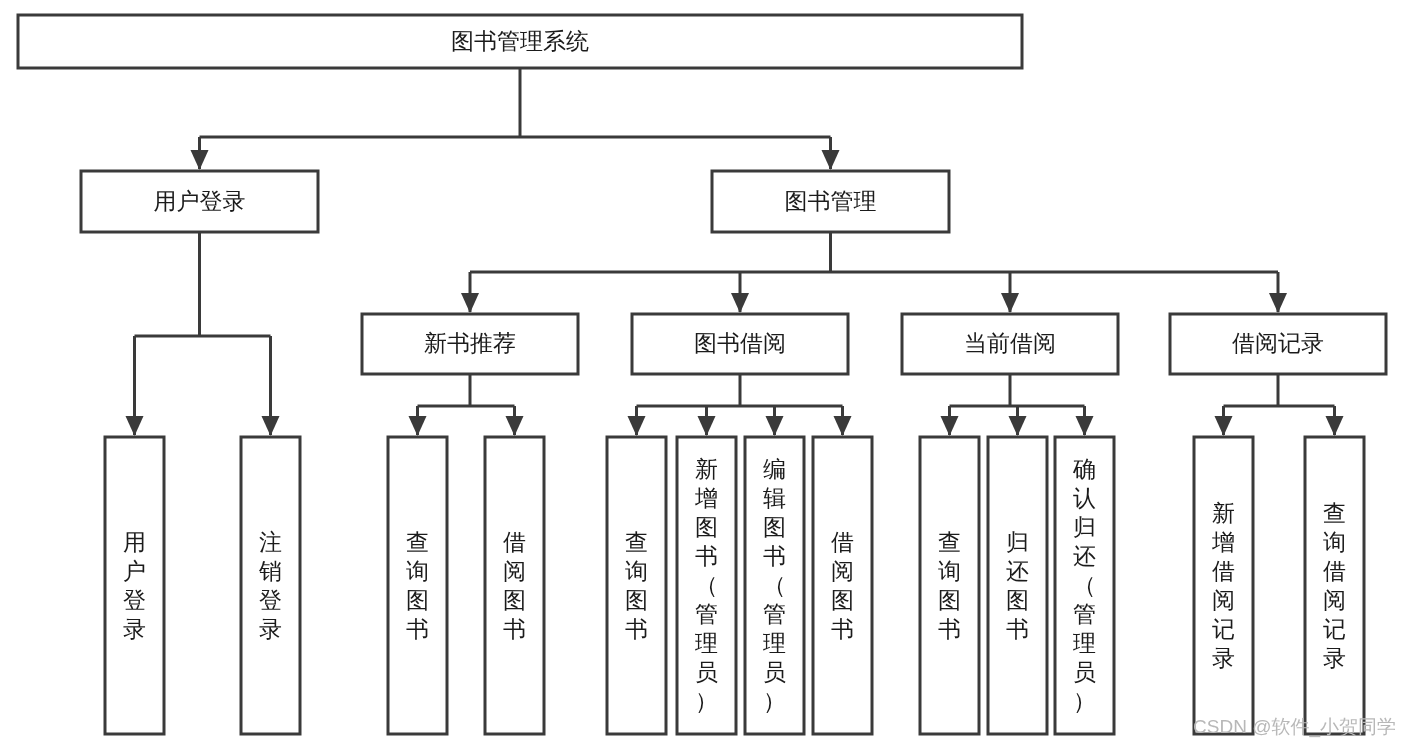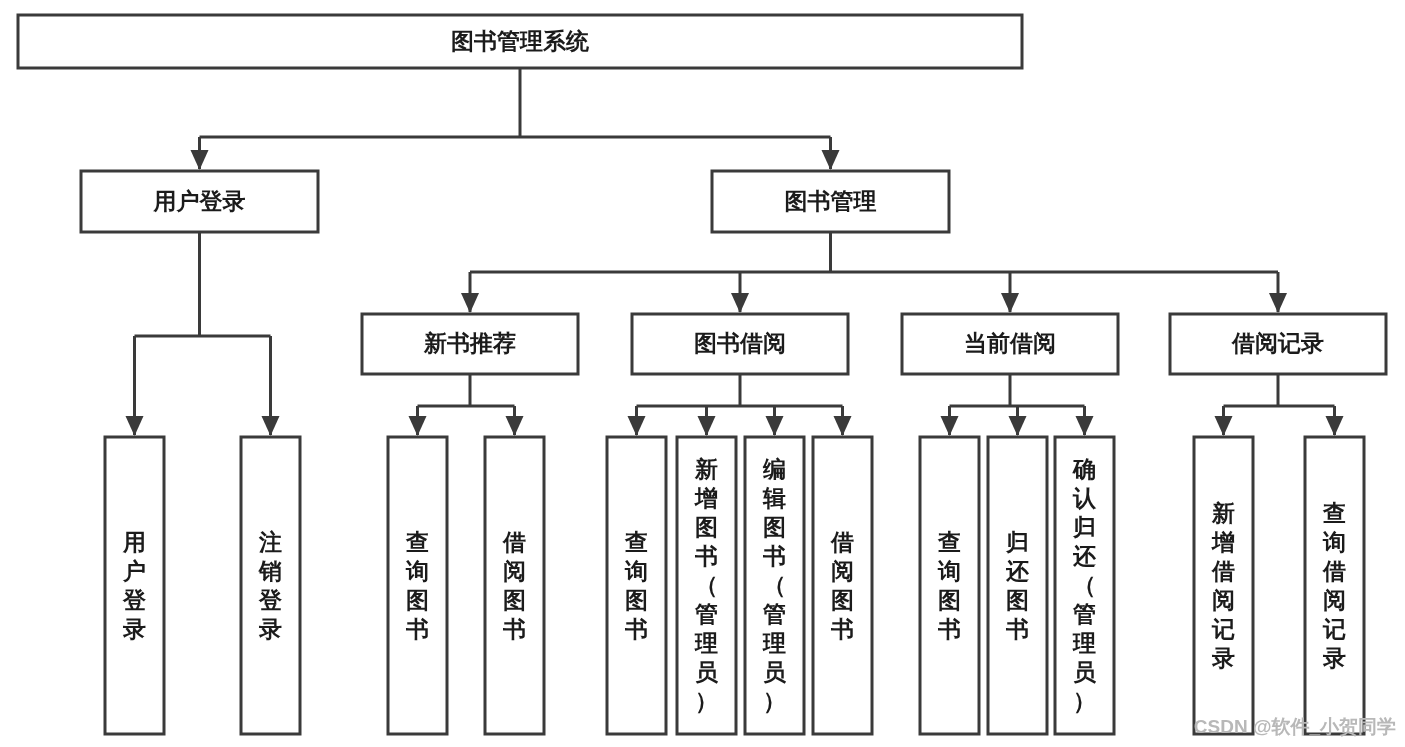--- a/index.html
+++ b/index.html
@@ -12,21 +12,20 @@
     width: 1405px;
     height: 747px;
     font-family: "Liberation Sans", "DejaVu Sans", sans-serif;
     overflow: hidden;
     position: relative;
   }
   #diagram-root {
     position: relative;
     width: 1180px;
     height: 747px;
-    font-weight: bold;
   }
   svg.diagram-canvas {
     position: absolute;
     left: 0;
     top: 0;
     width: 1405px;
     height: 747px;
   }
   .node-box {
     fill: #ffffff;

